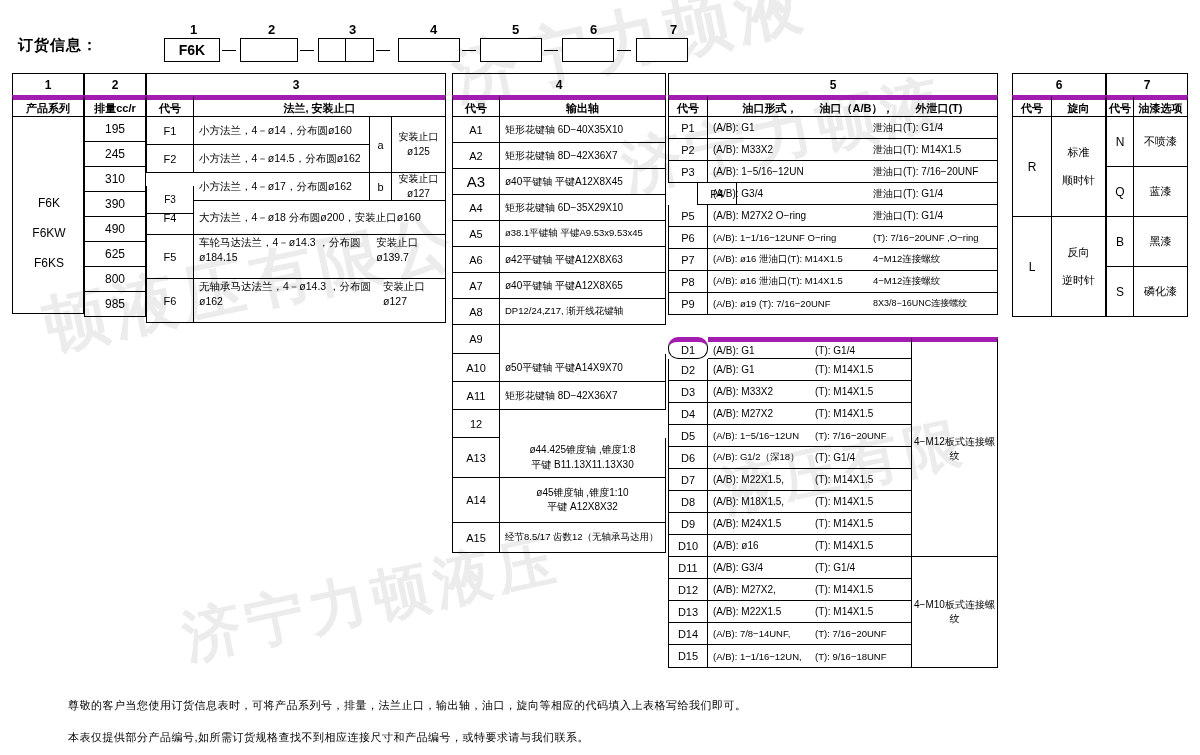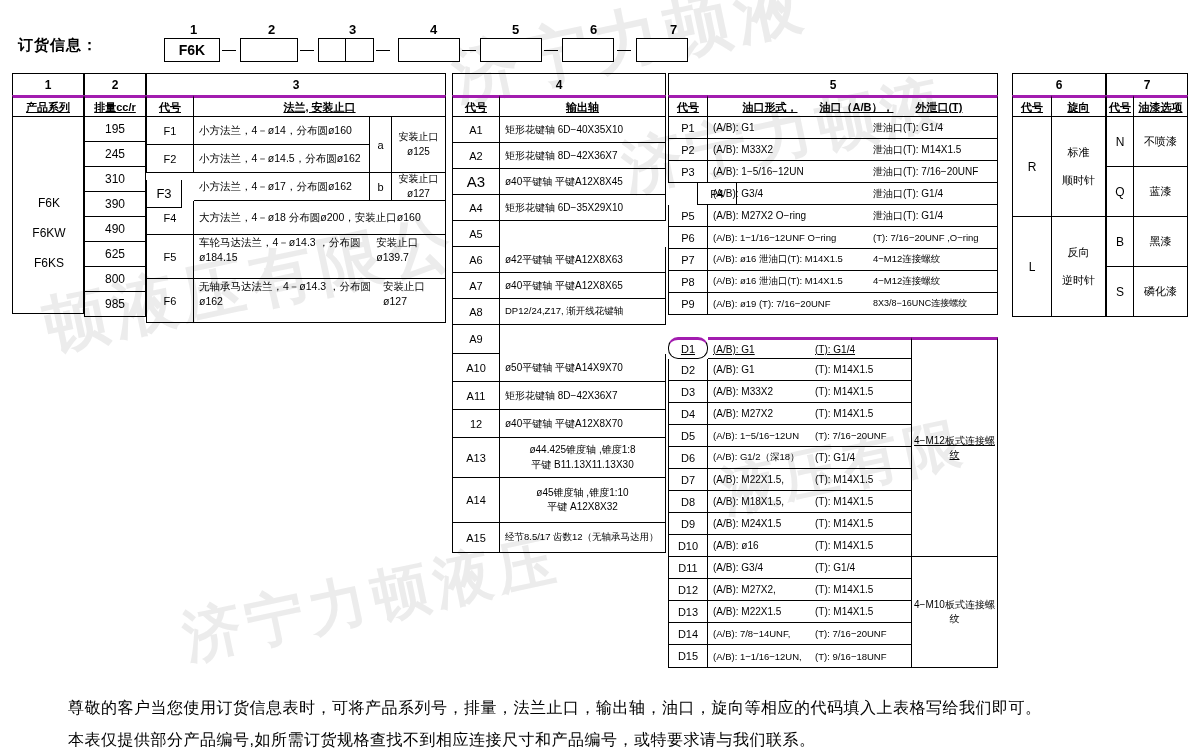--- a/index.html
+++ b/index.html
@@ -59,31 +59,31 @@
     display:flex;align-items:center;justify-content:center;
     font-size:12px;font-weight:bold;border:1px solid #000;border-bottom:none;
   }
   .cell{
     position:absolute;box-sizing:border-box;
     display:flex;align-items:center;
     font-size:11px;
   }
   .cc{justify-content:center;}
   .cl{justify-content:flex-start;padding-left:5px;}
-  .bt{border-top:3px solid #a21caf;text-decoration:underline;}
+  .bt{border-top:5px solid #a21caf;}
   .bb{border-bottom:1px solid #000;}
   .bl{border-left:1px solid #000;}
   .br{border-right:1px solid #000;}
   .bold{font-weight:bold;}
   .two-line{flex-direction:row;align-items:flex-start;justify-content:center;line-height:1.45;}
   .two-line-c{flex-direction:column;align-items:center;justify-content:center;line-height:1.45;}
 
   
   .note{
-    position:absolute;font-size:16px;letter-spacing:0.5px;text-align:center;
+    position:absolute;font-size:11px;letter-spacing:0.5px;text-align:center;
   }
 </style>
 </head>
 <body>
 
 <div class="wm">
   <span class="wm1">济宁力顿液</span>
   <span class="wm2">济宁力顿液</span>
   <span class="wm3">顿液压有限公</span>
   <span class="wm4">液压有限</span>
@@ -139,21 +139,21 @@
   <div class="hdr" style="left:146px;top:73px;width:300px;height:22px;">3</div>
   <div class="cell cc bold bt bb bl br" style="left:146px;top:95px;width:48px;height:22px;font-size:11px;">代号</div>
   <div class="cell cc bold bt bb br" style="left:194px;top:95px;width:252px;height:22px;font-size:11px;">法兰, 安装止口</div>
 
   <div class="cell cc bb bl br" style="left:146px;top:117px;width:48px;height:28px;font-size:11px;">F1</div>
   <div class="cell cl bb br" style="left:194px;top:117px;width:176px;height:28px;font-size:10.5px;">小方法兰，4－ø14，分布圆ø160</div>
 
   <div class="cell cc bb bl br" style="left:146px;top:145px;width:48px;height:28px;font-size:11px;">F2</div>
   <div class="cell cl bb br" style="left:194px;top:145px;width:176px;height:28px;font-size:10.5px;">小方法兰，4－ø14.5，分布圆ø162</div>
 
-  <div class="cell cc bb bl br" style="left:146px;top:180px;width:36px;height:28px;font-size:13px;">F3</div>
+  <div class="cell cc bb bl br" style="left:146px;top:186px;width:48px;height:28px;font-size:10px;">F3</div>
   <div class="cell cl bb br" style="left:194px;top:173px;width:176px;height:28px;font-size:10.5px;">小方法兰，4－ø17，分布圆ø162</div>
 
   <div class="cell cc bb br" style="left:370px;top:117px;width:22px;height:56px;font-size:11px;">a</div>
   <div class="cell two-line-c bb br" style="left:392px;top:117px;width:54px;height:56px;font-size:10px;">
     <span>安装止口</span>
     <span>ø125</span>
   </div>
   <div class="cell cc bb br" style="left:370px;top:173px;width:22px;height:28px;font-size:11px;">b</div>
   <div class="cell two-line-c bb br" style="left:392px;top:173px;width:54px;height:28px;font-size:10px;">
     <span>安装止口</span>
@@ -185,40 +185,40 @@
   <div class="cell cc bb bl br" style="left:452px;top:143px;width:48px;height:26px;font-size:11px;">A2</div>
   <div class="cell cl bb br" style="left:500px;top:143px;width:166px;height:26px;font-size:10px;">矩形花键轴 8D−42X36X7</div>
 
   <div class="cell cc bb bl br" style="left:452px;top:169px;width:48px;height:26px;font-size:15px;">A3</div>
   <div class="cell cl bb br" style="left:500px;top:169px;width:166px;height:26px;font-size:10px;">ø40平键轴 平键A12X8X45</div>
 
   <div class="cell cc bb bl br" style="left:452px;top:195px;width:48px;height:26px;font-size:11px;">A4</div>
   <div class="cell cl bb br" style="left:500px;top:195px;width:166px;height:26px;font-size:10px;">矩形花键轴 6D−35X29X10</div>
 
   <div class="cell cc bb bl br" style="left:452px;top:221px;width:48px;height:26px;font-size:11px;">A5</div>
+  <div class="cell cl bb br" style="left:500px;top:221px;width:166px;height:26px;font-size:9.5px;">ø38.1平键轴 平键A9.53x9.53x45</div>
 
   <div class="cell cc bb bl br" style="left:452px;top:247px;width:48px;height:26px;font-size:11px;">A6</div>
   <div class="cell cl bb br" style="left:500px;top:247px;width:166px;height:26px;font-size:10px;">ø42平键轴 平键A12X8X63</div>
 
   <div class="cell cc bb bl br" style="left:452px;top:273px;width:48px;height:26px;font-size:11px;">A7</div>
   <div class="cell cl bb br" style="left:500px;top:273px;width:166px;height:26px;font-size:10px;">ø40平键轴 平键A12X8X65</div>
 
   <div class="cell cc bb bl br" style="left:452px;top:299px;width:48px;height:26px;font-size:11px;">A8</div>
   <div class="cell cl bb br" style="left:500px;top:299px;width:166px;height:26px;font-size:9.5px;">DP12/24,Z17, 渐开线花键轴</div>
 
   <div class="cell cc bb bl br" style="left:452px;top:325px;width:48px;height:29px;font-size:11px;">A9</div>
 
   <div class="cell cc bb bl br" style="left:452px;top:354px;width:48px;height:28px;font-size:11px;">A10</div>
   <div class="cell cl bb br" style="left:500px;top:354px;width:166px;height:28px;font-size:10px;">ø50平键轴 平键A14X9X70</div>
 
   <div class="cell cc bb bl br" style="left:452px;top:382px;width:48px;height:28px;font-size:11px;">A11</div>
   <div class="cell cl bb br" style="left:500px;top:382px;width:166px;height:28px;font-size:10px;">矩形花键轴 8D−42X36X7</div>
 
   <div class="cell cc bb bl br" style="left:452px;top:410px;width:48px;height:28px;font-size:11px;">12</div>
-  <div class="cell cl bb br" style="left:500px;top:410px;width:166px;height:28px;font-size:10px;">ø40平键轴 平键A12X8X70</div>
 
   <div class="cell cc bb bl br" style="left:452px;top:438px;width:48px;height:40px;font-size:11px;">A13</div>
   <div class="cell two-line-c bb br" style="left:500px;top:438px;width:166px;height:40px;font-size:10px;">
     <span>ø44.425锥度轴 ,锥度1:8</span>
     <span>平键 B11.13X11.13X30</span>
   </div>
 
   <div class="cell cc bb bl br" style="left:452px;top:478px;width:48px;height:45px;font-size:11px;">A14</div>
   <div class="cell two-line-c bb br" style="left:500px;top:478px;width:166px;height:45px;font-size:10px;">
     <span>ø45锥度轴 ,锥度1:10</span>

